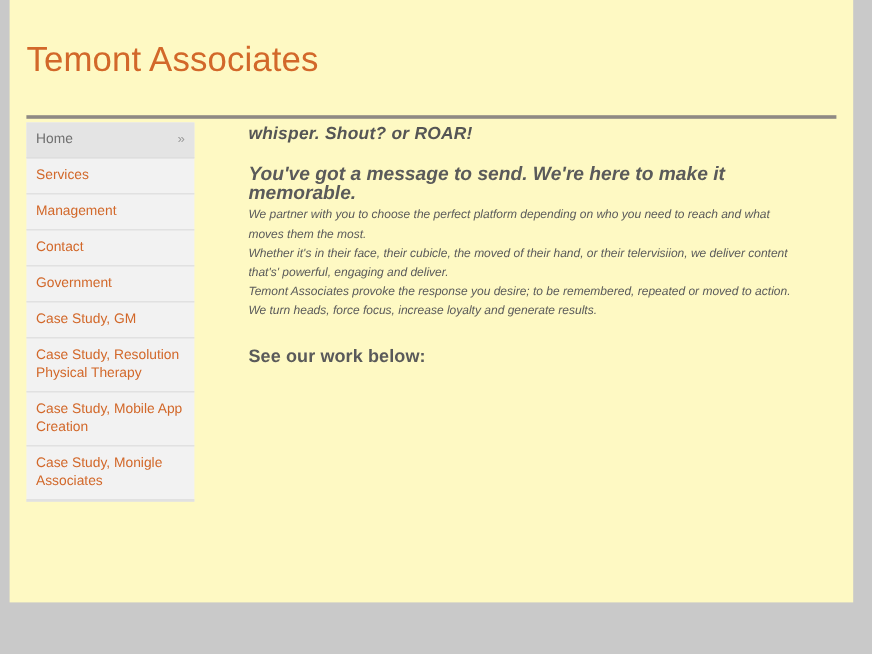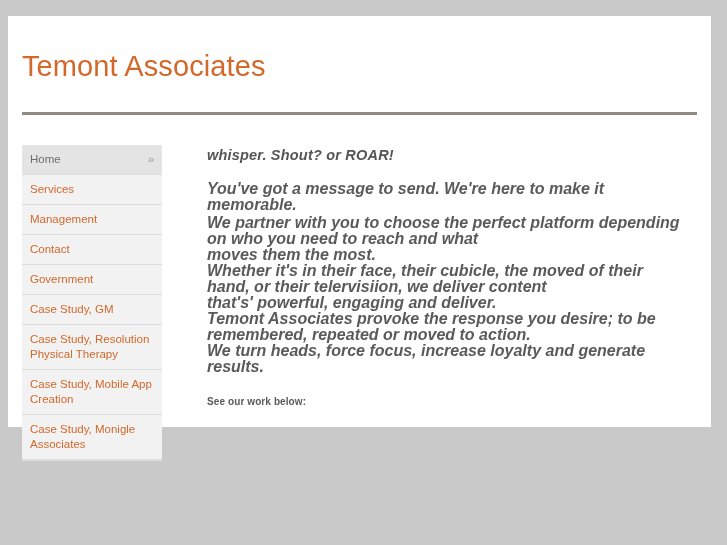--- a/index.html
+++ b/index.html
@@ -9,45 +9,45 @@
   body {
     width: 727px;
     height: 545px;
     background: #c9c9c9;
     font-family: "Liberation Sans", sans-serif;
     overflow: hidden;
   }
   .page {
     position: absolute;
     left: 8px;
-    top: 16px;
+    top: 0;
     width: 703px;
-    height: 411px;
-    background: #ffffff;
+    height: 502px;
+    background: #fef9c3;
   }
   .site-header {
     padding: 34px 0 0 14px;
   }
   .site-title {
     font-size: 29px;
     color: #d2682a;
     font-weight: normal;
     letter-spacing: 0.1px;
     margin: 0;
     font-family: "Liberation Sans", sans-serif;
   }
   .header-rule {
     margin: 29px 14px 0 14px;
     height: 3px;
     background: #8f8a84;
   }
   .content-wrap {
     display: flex;
     align-items: flex-start;
-    padding: 30px 0 0 0;
+    padding: 3px 0 0 0;
   }
   .sidebar {
     width: 140px;
     margin-left: 14px;
     flex: 0 0 140px;
     background: #f2f2f2;
     border-bottom: 1px solid #dcdcdc;
   }
   .nav-item {
     display: flex;
@@ -86,29 +86,28 @@
   }
   .body-strong {
     font-size: 16px;
     font-weight: bold;
     font-style: italic;
     color: #5a5a5a;
     margin: 0 0 2px 0;
     line-height: 16px;
   }
   .body-line {
-    font-size: 16px;
+    font-size: 10px;
     font-style: italic;
     color: #5a5a5a;
     margin: 0;
     line-height: 16px;
-    font-weight: bold;
   }
   .subhead {
-    font-size: 10px;
+    font-size: 15px;
     font-weight: bold;
     color: #5a5a5a;
     margin: 21px 0 0 0;
     letter-spacing: 0.1px;
   }
 </style>
 </head>
 <body>
 
 <div class="page">

